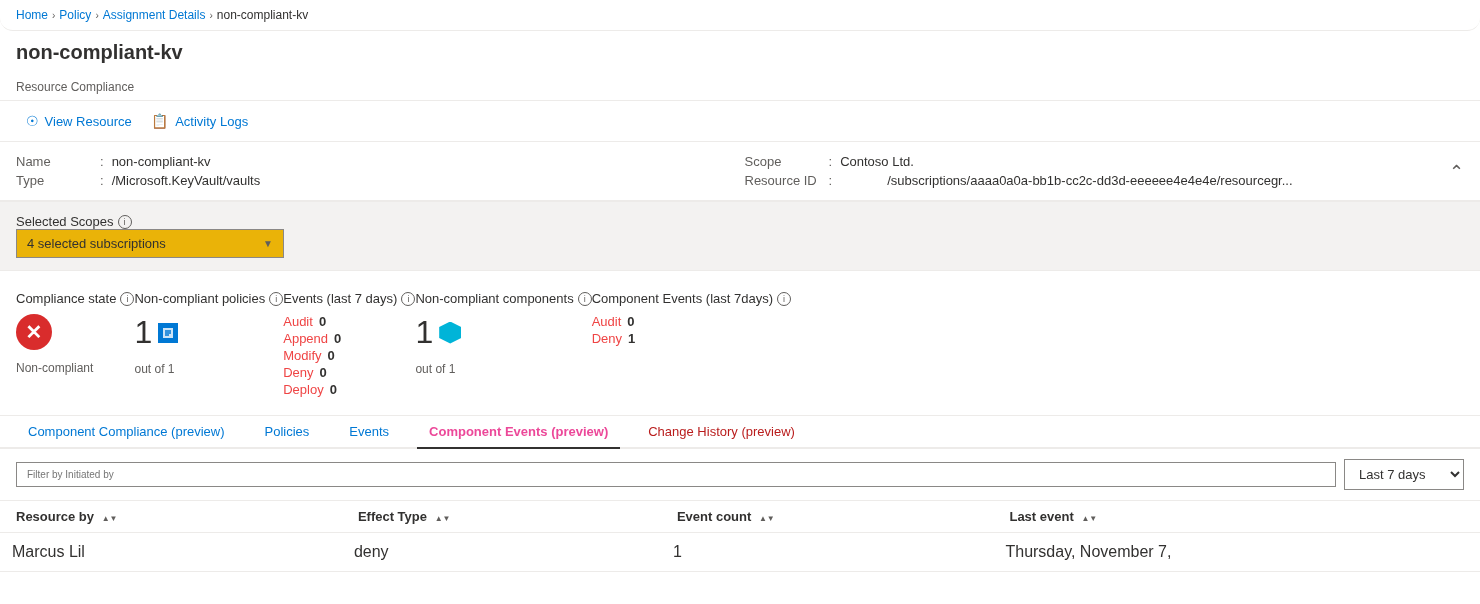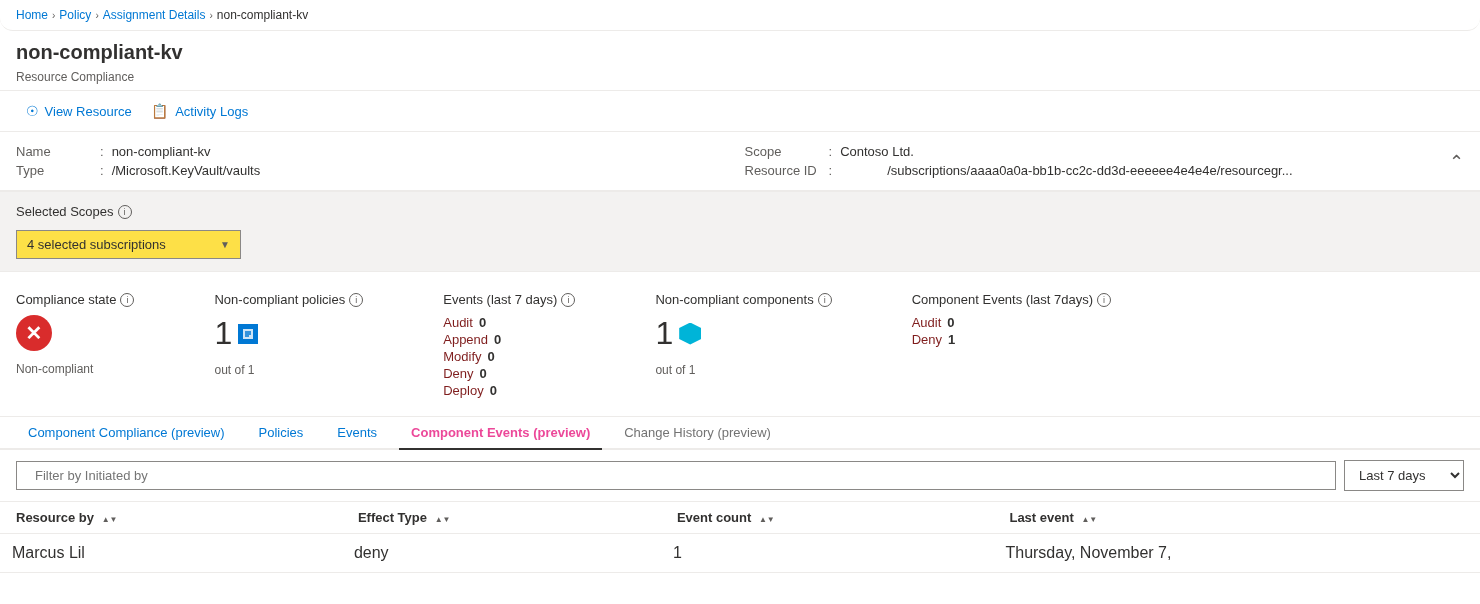--- a/index.html
+++ b/index.html
@@ -15,21 +15,21 @@
     }
     .breadcrumb a { color: #0078d4; text-decoration: none; }
     .breadcrumb .sep { color: #605e5c; font-size: 10px; }
 
     
     .page-header {
       padding: 10px 16px 6px;
       border-bottom: 1px solid #edebe9;
     }
     .page-title { font-size: 20px; font-weight: 600; color: #323130; }
-    .page-subtitle { font-size: 12px; color: #605e5c; margin-top: 6px; }
+    .page-subtitle { font-size: 12px; color: #605e5c; margin-top: 16px; }
 
     
     .toolbar {
       display: flex; align-items: center; gap: 0;
       padding: 6px 16px;
       border-bottom: 1px solid #edebe9;
     }
     .toolbar-btn {
       display: flex; align-items: center; gap: 6px;
       padding: 6px 10px; background: none; border: none;
@@ -56,38 +56,38 @@
     }
     .resource-info-wrap { position: relative; }
 
     
     .scopes-section {
       background: #f3f2f1; padding: 12px 16px;
       border-bottom: 1px solid #edebe9;
     }
     .scopes-label {
       display: flex; align-items: flex-end; gap: 4px;
-      font-size: 13px; margin-bottom: 11px; color: #323130;
+      font-size: 13px; margin-bottom: 0; color: #323130;
     }
     .info-circle {
       display: inline-flex; align-items: center; justify-content: center;
       width: 14px; height: 14px; border: 1px solid #605e5c; border-radius: 50%;
       font-size: 9px; color: #605e5c; cursor: help;
     }
     .scope-dropdown {
       display: flex; align-items: center; justify-content: space-between;
-      width: 225px; padding: 6px 10px; background: #fde047;
+      width: 268px; padding: 6px 10px; background: #eab308;
       border: 1px solid #8a8886; cursor: pointer;
       font-size: 13px; color: #323130;
     }
     .chevron { font-size: 10px; color: #605e5c; }
 
     
     .compliance-summary {
-      display: flex; align-items: flex-start; gap: 80px;
+      display: flex; align-items: flex-start; 
       padding: 20px 16px 16px;
       border-bottom: 1px solid #edebe9;
     }
     .summary-section { }
     .summary-title {
       font-size: 13px; color: #323130; margin-bottom: 8px;
       display: flex; align-items: center; gap: 4px;
     }
     .summary-value { font-size: 32px; font-weight: 300; color: #323130; }
     .summary-sub { font-size: 12px; color: #605e5c; margin-top: 11px; }
@@ -104,26 +104,26 @@
     .policy-icon {
       width: 20px; height: 20px;
       background: #0078d4;
       display: flex; align-items: center; justify-content: center;
       font-size: 11px; color: #fff;
     }
 
     
     .events-list { font-size: 13px; }
     .events-list .ev-row { display: flex; gap: 6px; margin-bottom: 2px; }
-    .ev-label { color: #7f1d1d; }
+    .ev-label { color: #ef4444; }
     .ev-count { font-weight: 600; color: #323130; }
 
     
     .tabs {
-      display: flex; align-items: center; gap: 10px;
+      display: flex; align-items: center; gap: 16px;
       padding: 0 16px;
       border-bottom: 2px solid #edebe9;
     }
     .tab {
       padding: 8px 12px; font-size: 13px; cursor: pointer;
       color: #0078d4; border-bottom: 2px solid transparent;
       margin-bottom: -2px; background: none; border-top: none; border-left: none; border-right: none;
       white-space: nowrap;
     }
     .tab.active {
@@ -131,22 +131,22 @@
       font-weight: 600;
     }
 
     
     .filter-bar {
       display: flex; align-items: center; gap: 8px;
       padding: 10px 16px;
       border-bottom: 1px solid #edebe9;
     }
     .filter-input {
-      flex: 1; padding: 6px 18px; border: 1px solid #8a8886;
-      font-size: 13px; outline: none; color: #323130;
+      flex: 1; padding: 6px 10px; border: 1px solid #8a8886;
+      font-size: 10px; outline: none; color: #323130;
     }
     .date-dropdown {
       padding: 6px 10px; border: 1px solid #8a8886;
       background: #fff; cursor: pointer; font-size: 13px;
       color: #323130; min-width: 120px;
     }
 
     
     .data-table { width: 100%; border-collapse: collapse; }
     .data-table th {
@@ -317,21 +317,21 @@
     </div>
   </div>
 
 </div>
 
 <div class="tabs">
   <button class="tab">Component Compliance (preview)</button>
   <button class="tab">Policies</button>
   <button class="tab">Events</button>
   <button class="tab active">Component Events (preview)</button>
-  <button class="tab" style="color:#737373;">Change History (preview)</button>
+  <button class="tab" style="color:#b91c1c;">Change History (preview)</button>
 </div>
 
 <div class="filter-bar">
   <input class="filter-input" type="text" placeholder="Filter by Initiated by" style="">
   <select class="date-dropdown">
     <option>Last 7 days</option>
   </select>
 </div>
 
 <div class="section-wrap">

